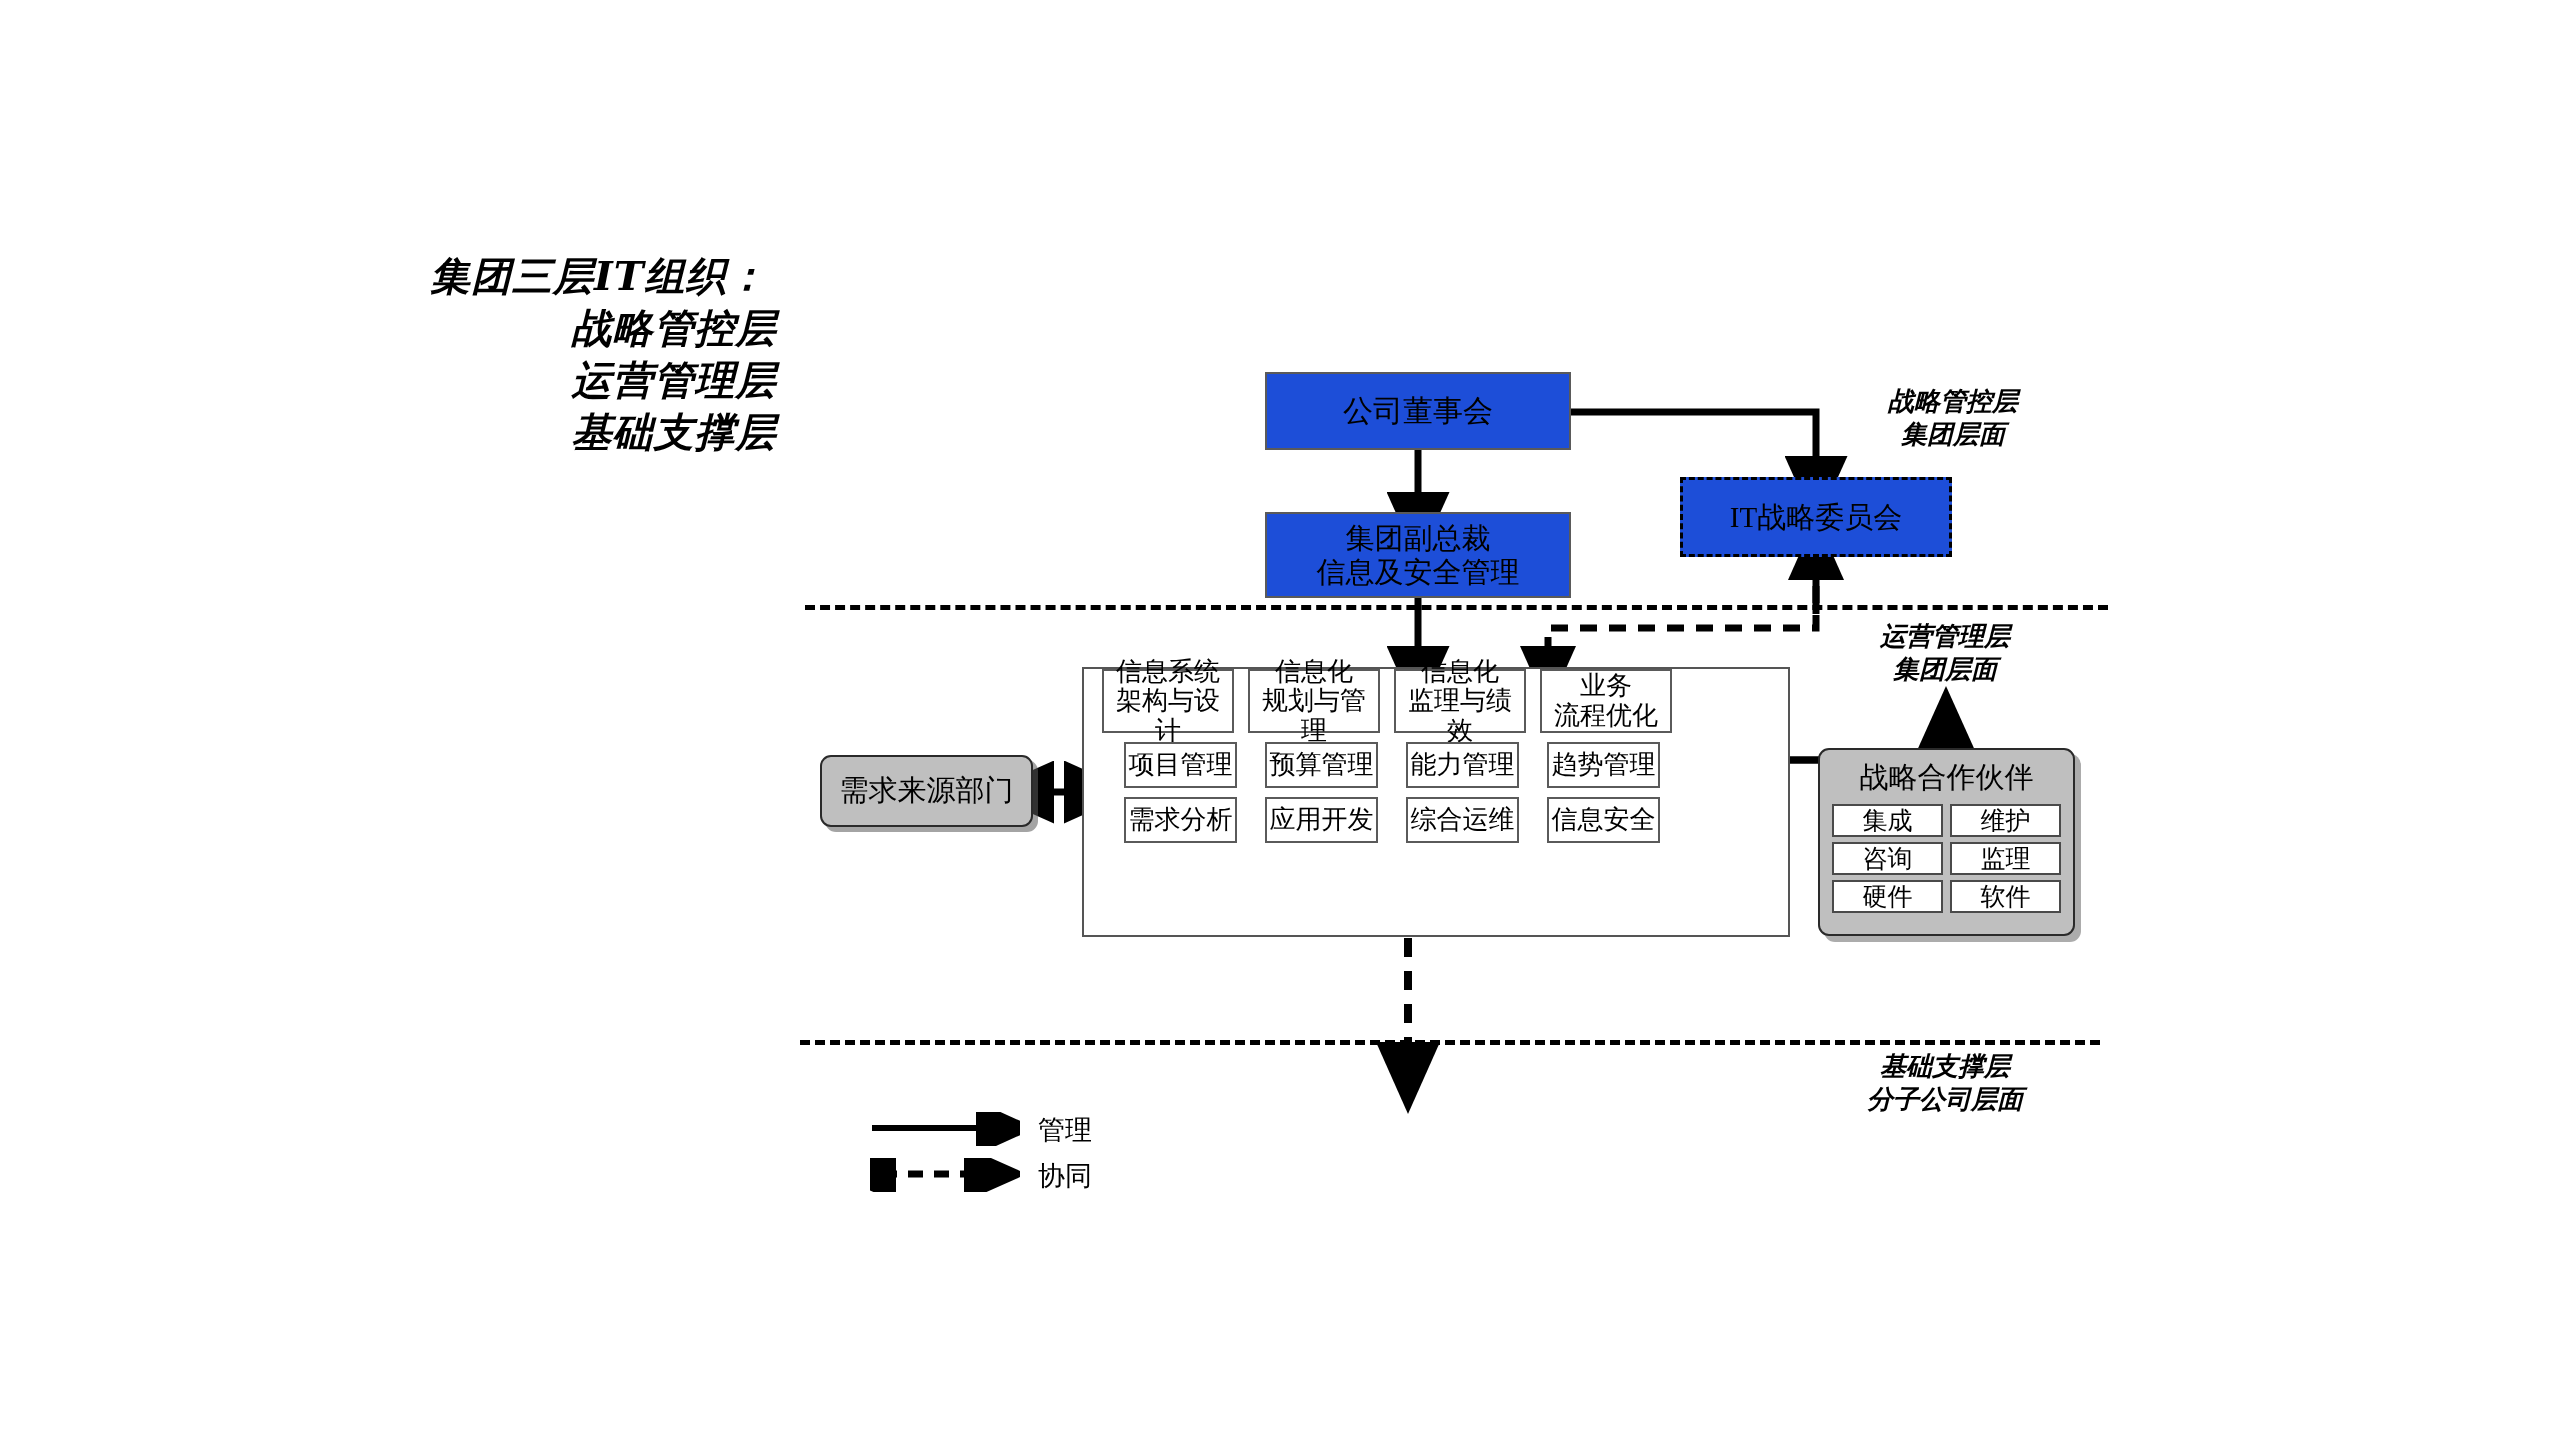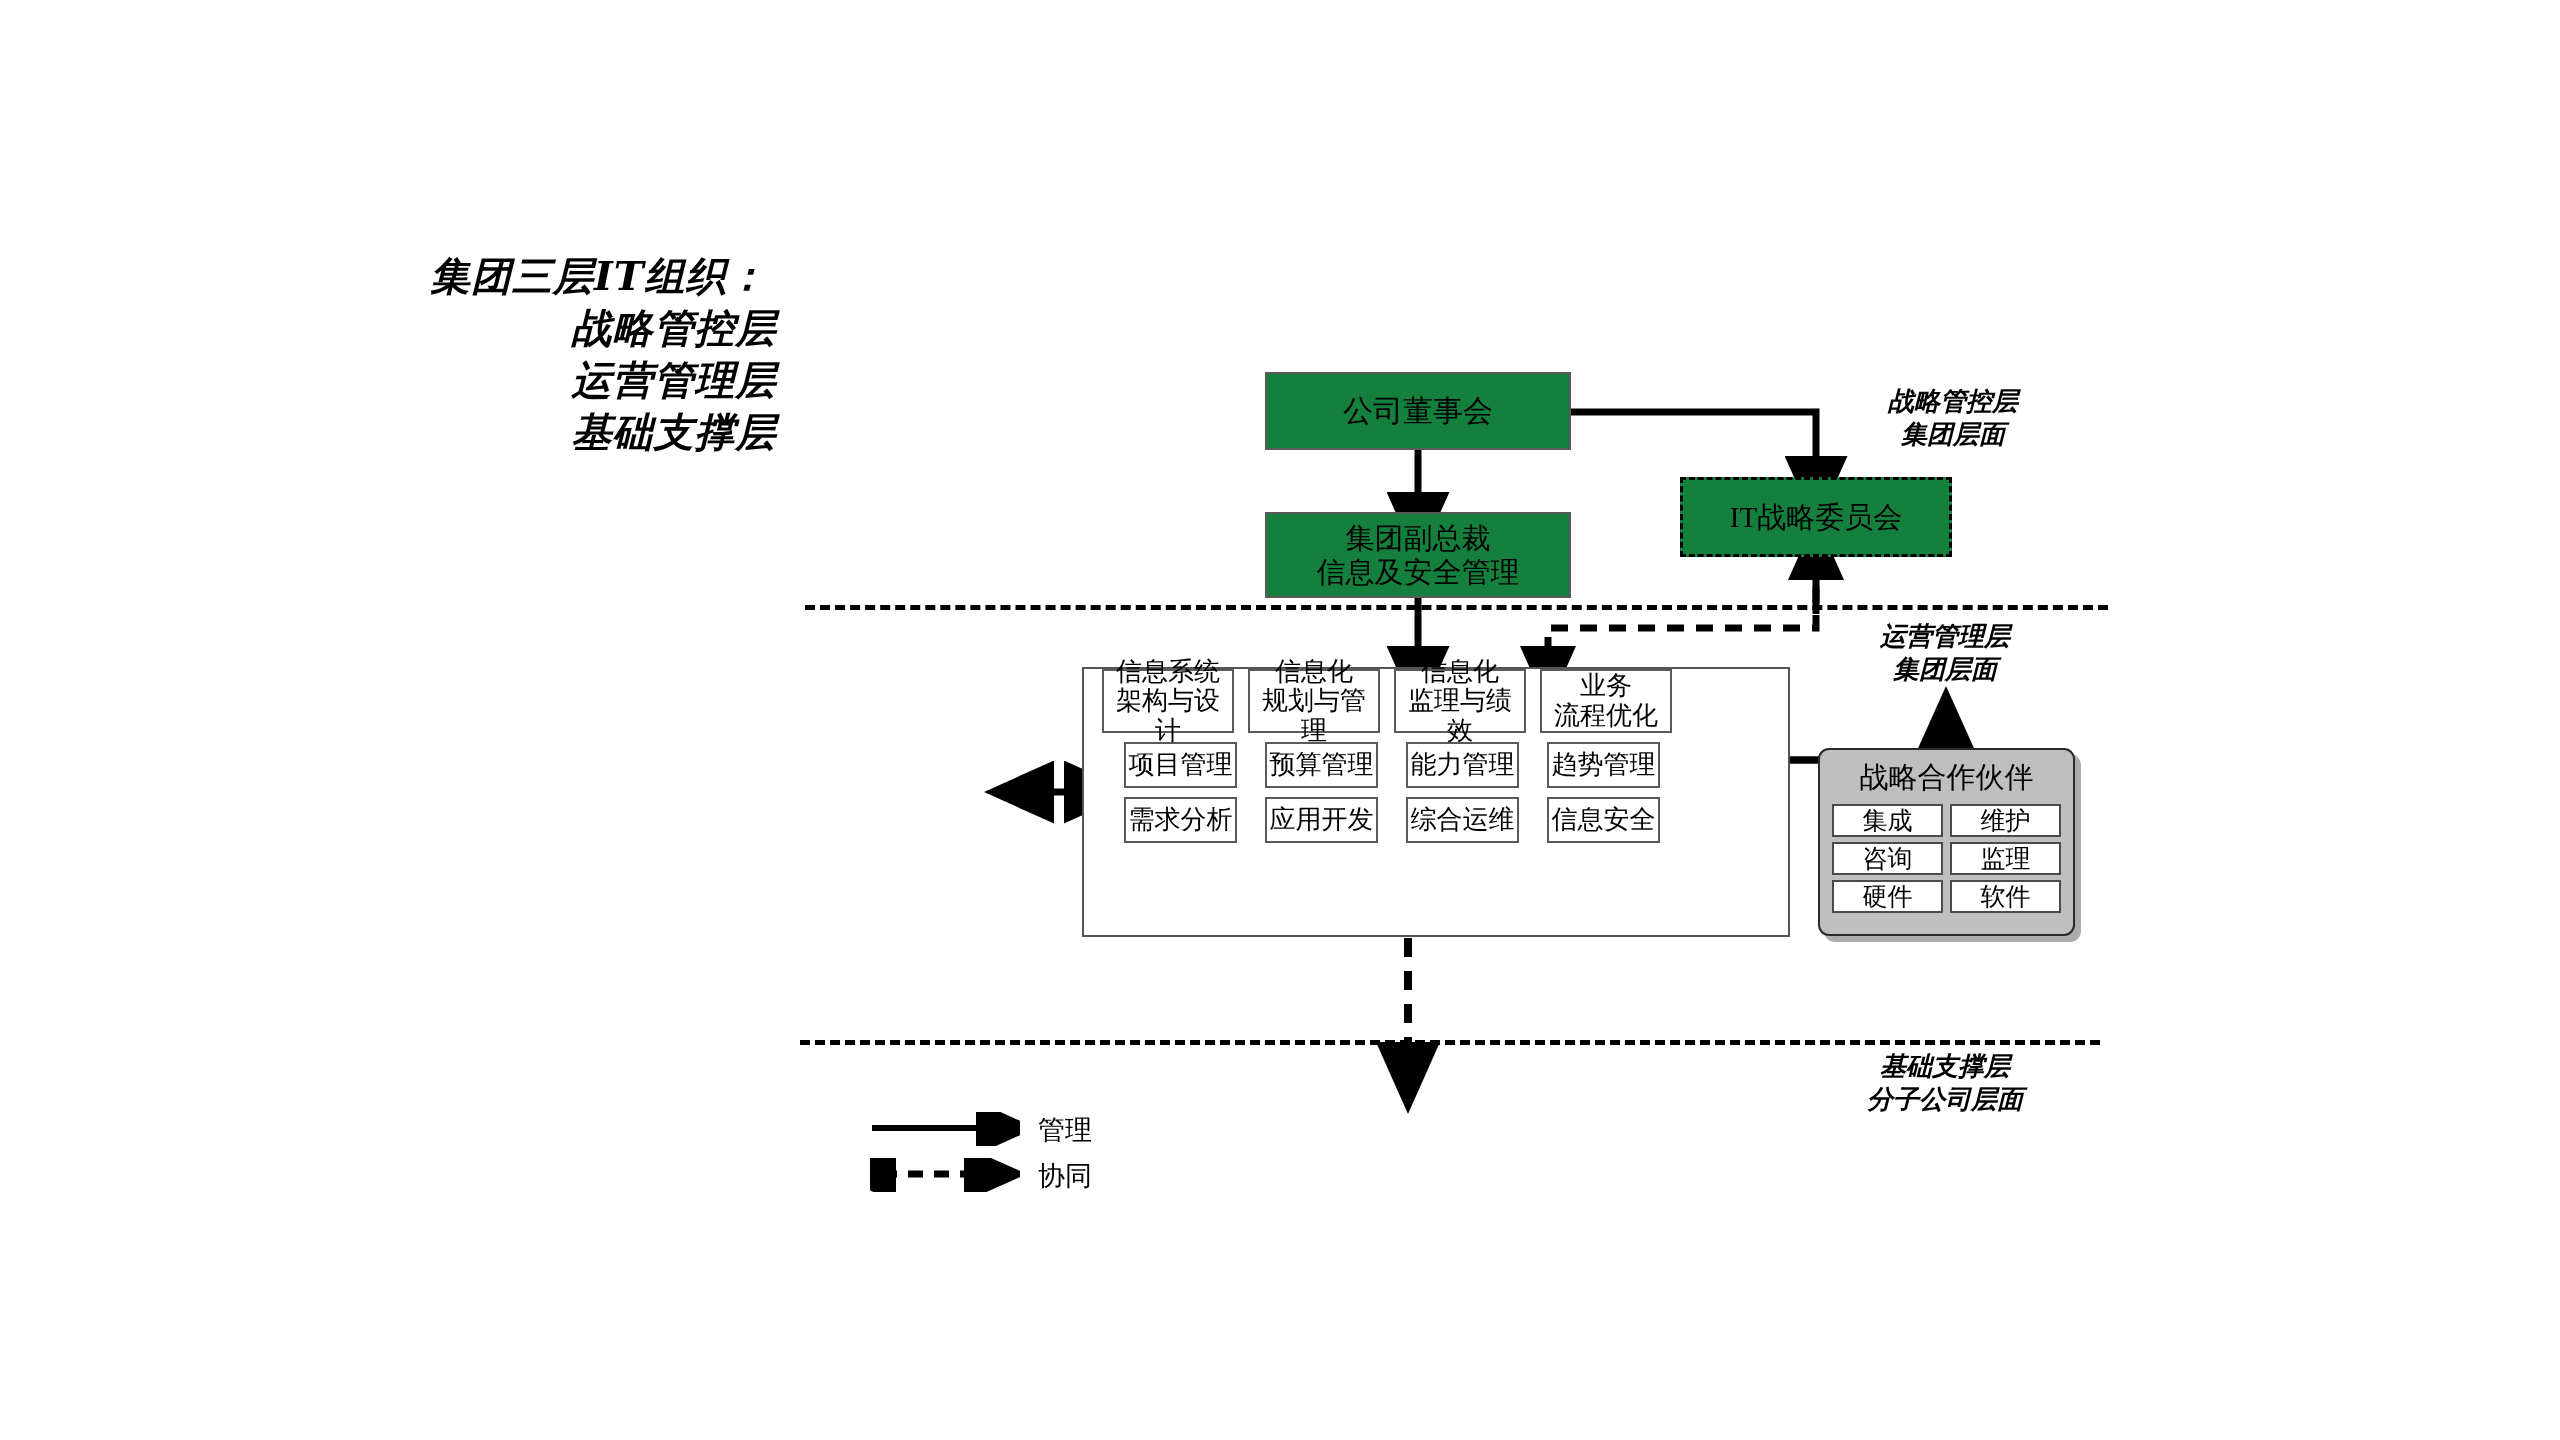--- a/index.html
+++ b/index.html
@@ -30,21 +30,21 @@
     color: #000000;
     letter-spacing: 1px;
   }
   #title-block .t-line1 { text-align: left; padding-left: 10px; margin-top: 28px; }
   #title-block .t-line  { text-align: center; padding-left: 38px; }
 
   
   .box {
     position: absolute;
     box-sizing: border-box;
-    background: #15803d;
+    background: #1d4ed8;
     color: #000000;
     display: flex;
     align-items: center;
     justify-content: center;
     text-align: center;
     line-height: 1.18;
   }
 
   
   #box-board {
@@ -315,20 +315,23 @@
       <div class="cell one-line">趋势管理</div>
     </div>
     <div class="center-row r3">
       <div class="cell one-line">需求分析</div>
       <div class="cell one-line">应用开发</div>
       <div class="cell one-line">综合运维</div>
       <div class="cell one-line">信息安全</div>
     </div>
   </div>
 
+  <div id="box-demand">
+    <span>需求来源部门</span>
+  </div>
 
   <div id="box-partner">
     <div id="partner-title">战略合作伙伴</div>
     <div class="partner-row">
       <div class="pcell">集成</div>
       <div class="pcell">维护</div>
     </div>
     <div class="partner-row">
       <div class="pcell">咨询</div>
       <div class="pcell">监理</div>

